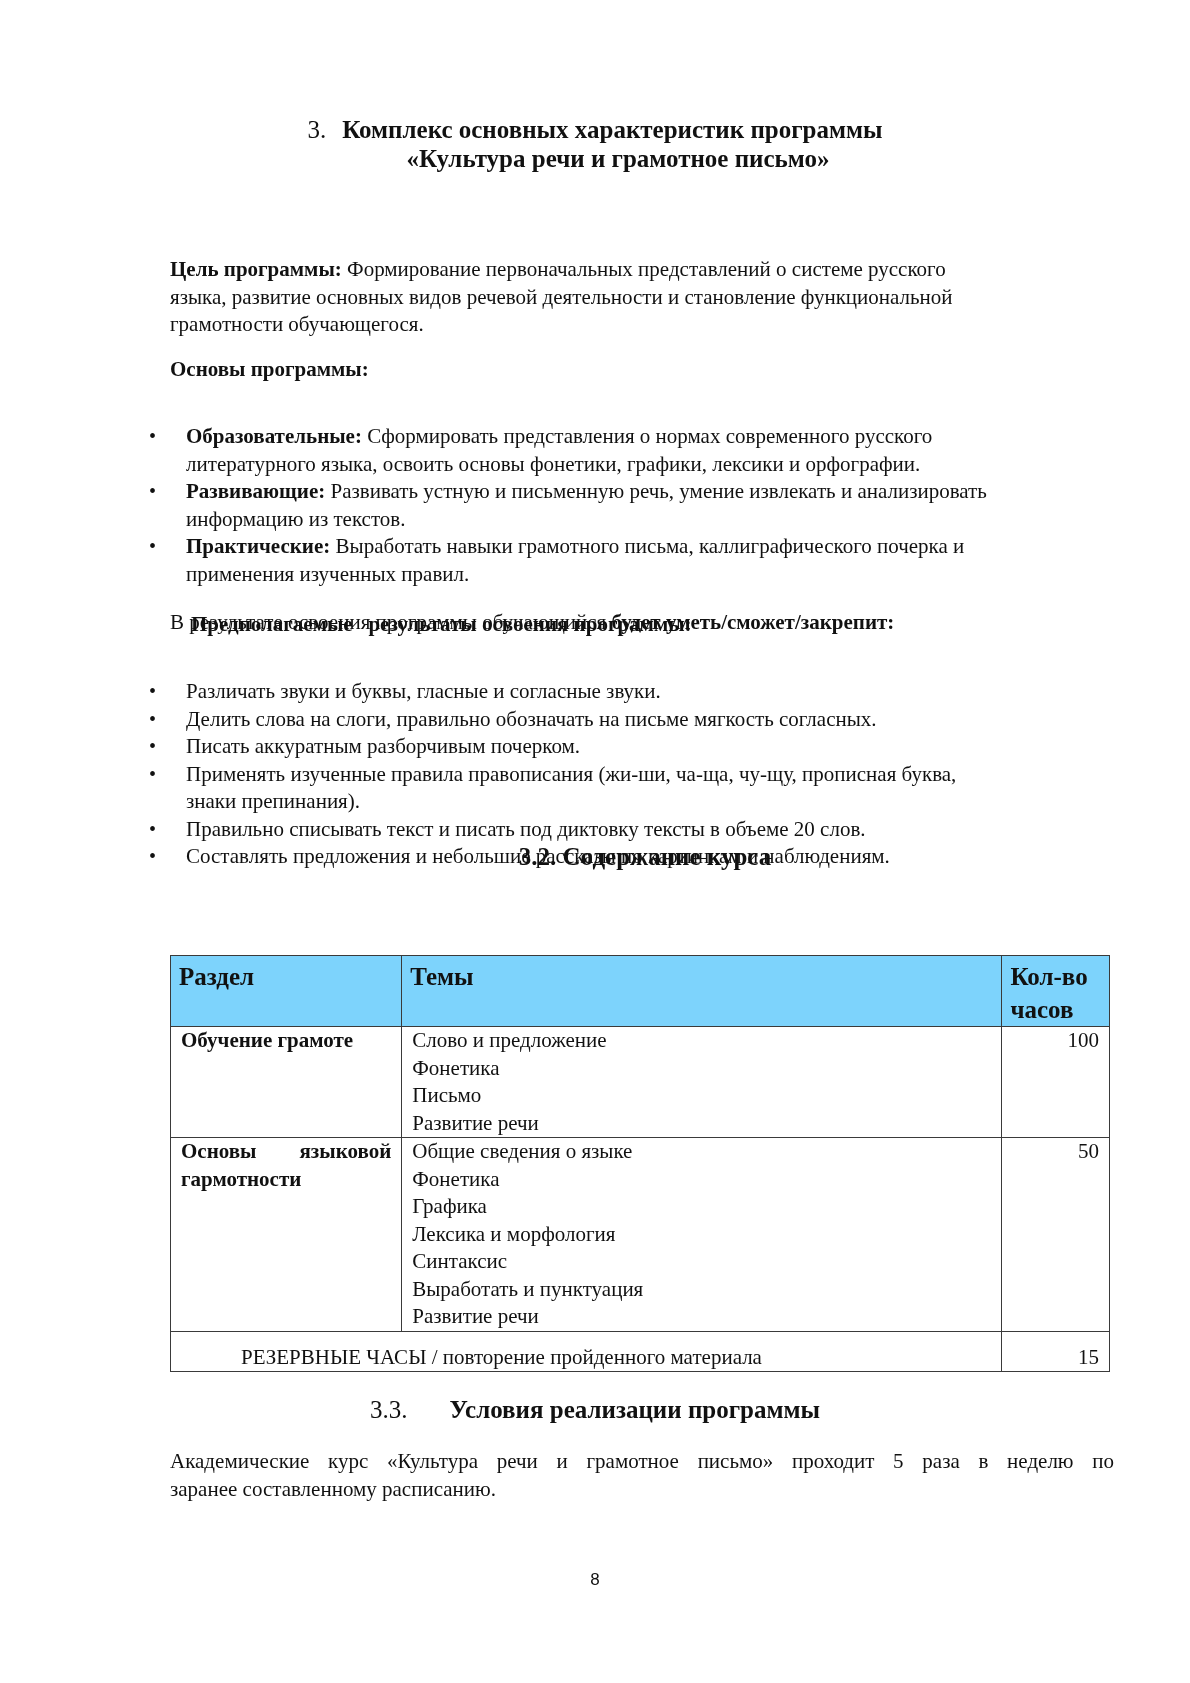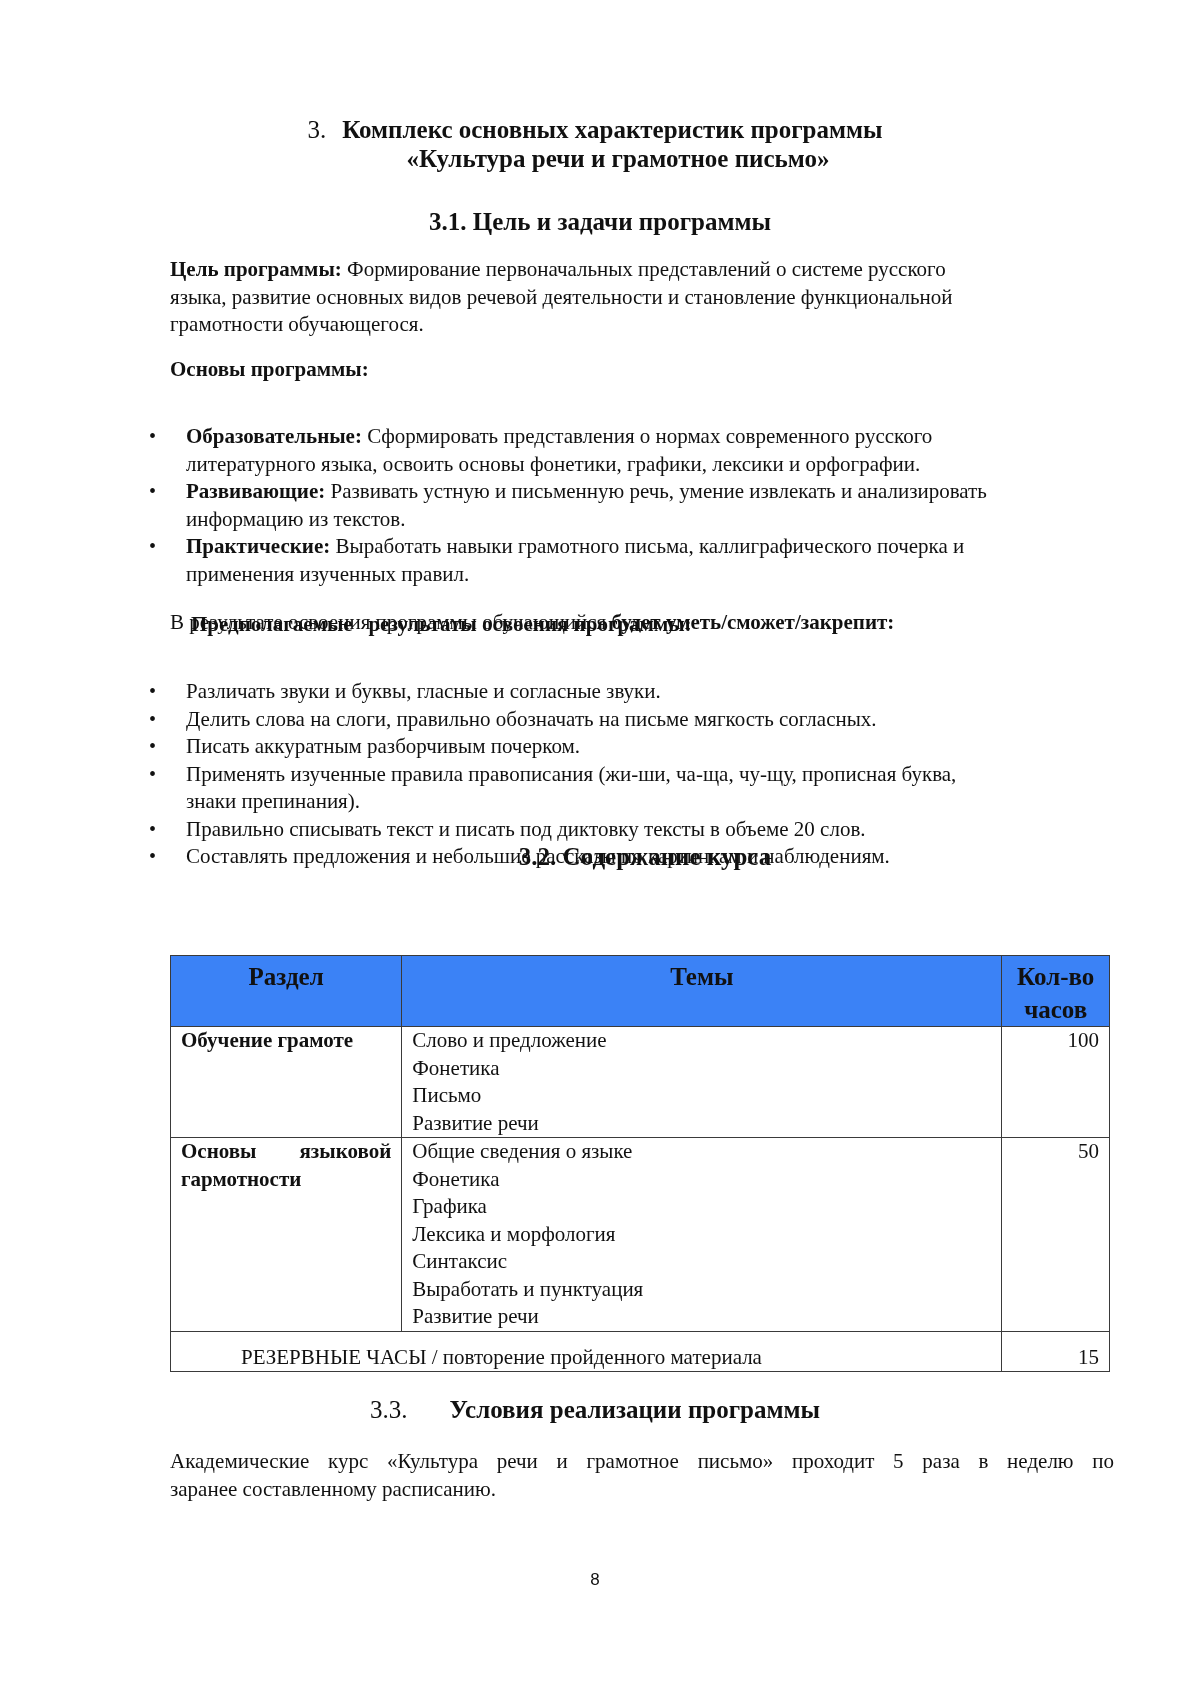--- a/index.html
+++ b/index.html
@@ -24,22 +24,22 @@
       content: "\2022"; position: absolute; left: 3px; top: 0; font-size: 20px;
     }
     table.course {
       position: absolute; left: 170px; top: 955px; width: 940px;
       border-collapse: collapse; font-size: 21px; line-height: 27.5px;
     }
     table.course td, table.course th {
       border: 1.5px solid #3a3a3a; vertical-align: top; padding: 0 10px;
     }
     table.course th {
-      background: #3b82f6; font-size: 25px; font-weight: bold; line-height: 33px;
-      padding: 4px 8px 0 8px; text-align: center;
+      background: #7dd3fc; font-size: 25px; font-weight: bold; line-height: 33px;
+      padding: 4px 8px 0 8px; text-align: left;
     }
     table.course th.hdr-hours { line-height: 33px; }
     .col-sec { width: 215px; }
     .col-top { width: 558px; }
     .col-hrs { width: 100px; }
     td.sec { font-weight: bold; text-align: justify; text-align-last: left; }
     td.sec .justify { display: block; text-align: justify; text-align-last: justify; }
     td.hrs { text-align: right; }
     td.topics { padding-left: 10px; }
     td.topics div { white-space: nowrap; }
@@ -58,21 +58,20 @@
 
 <div class="page">
 
   <div class="abs h-main" style="top:113px;">
     <span class="num">3.</span><b>Комплекс основных характеристик программы</b>
   </div>
   <div class="abs h-main" style="top:142px; padding-left:46px; box-sizing:border-box;">
     <b>«Культура речи и грамотное письмо»</b>
   </div>
 
-  <div class="abs h-sub" style="top:205px; padding-left:10px; box-sizing:border-box;">3.1. Цель и задачи программы</div>
 
   <div class="abs para" style="top:256px;">
     <div><b>Цель программы:</b><span> Формирование первоначальных представлений о системе русского</span></div>
     <div>языка, развитие основных видов речевой деятельности и становление функциональной</div>
     <div>грамотности обучающегося.</div>
   </div>
 
   <div class="abs para" style="top:356px;">
     <b>Основы программы:</b>
   </div>

